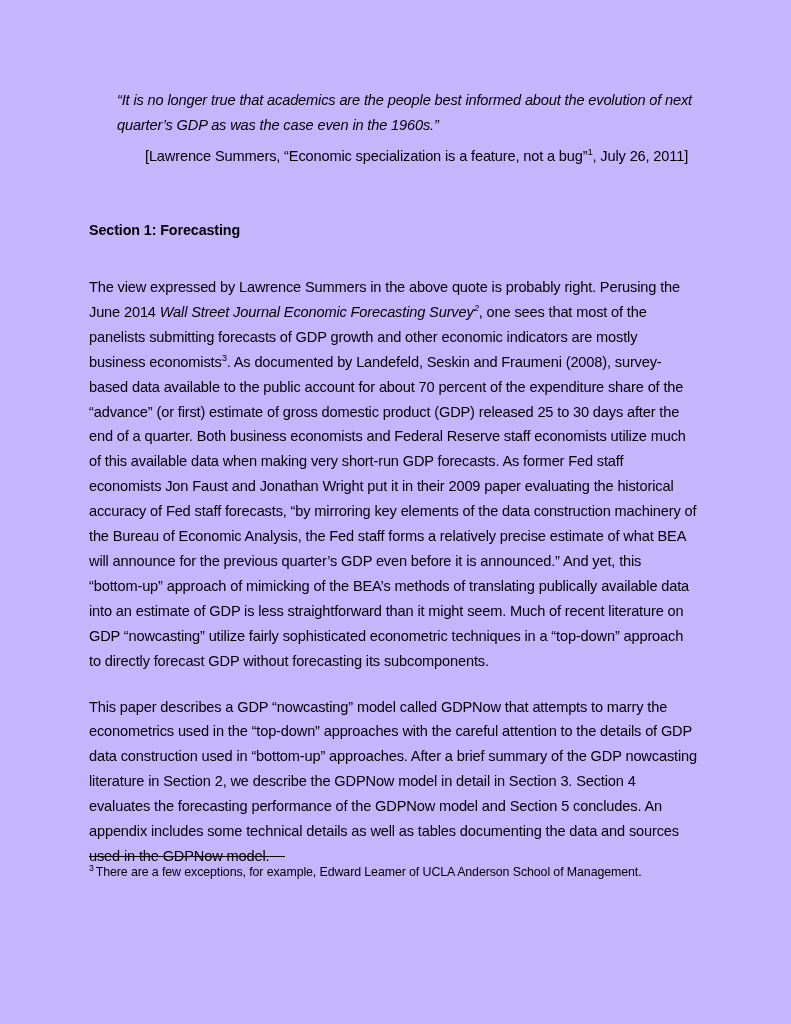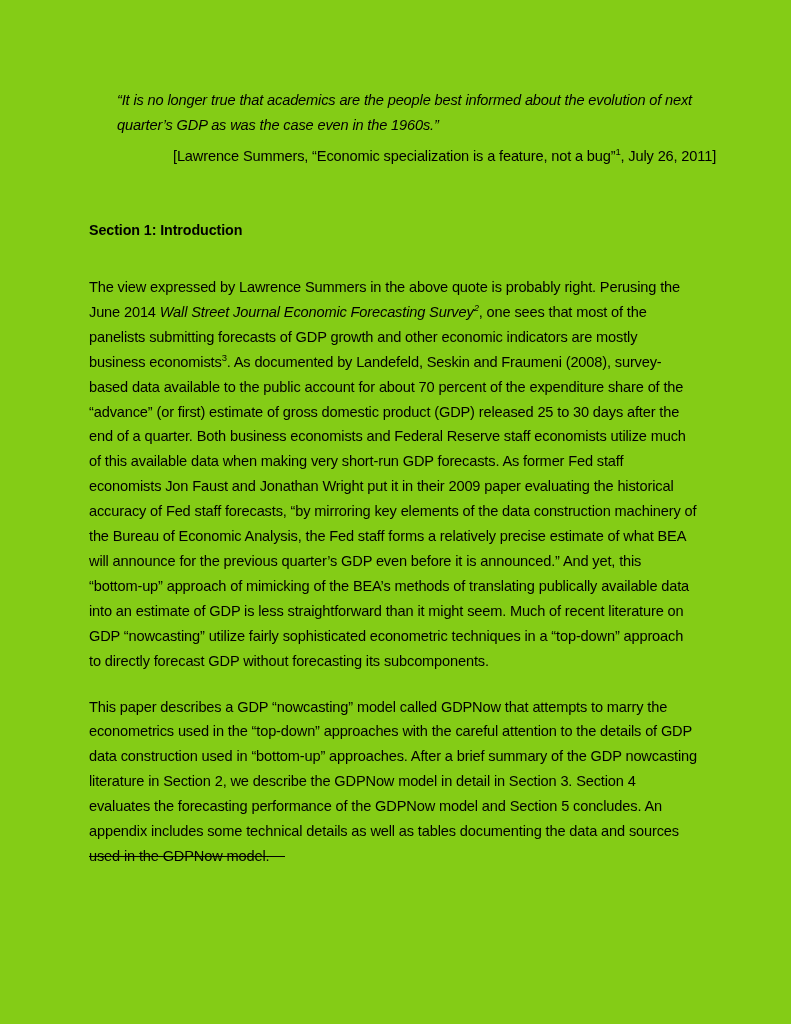--- a/index.html
+++ b/index.html
@@ -11,21 +11,21 @@
     width: 791px;
     height: 1024px;
     font-family: "Liberation Sans", sans-serif;
     color: #000000;
     -webkit-font-smoothing: antialiased;
   }
   .page {
     position: relative;
     width: 791px;
     height: 1024px;
-    background: #84cc16;
+    background: #c4b5fd;
     box-sizing: border-box;
     padding: 0;
     overflow: hidden;
   }
   .content {
     position: absolute;
     left: 89px;
     top: 0;
     width: 608px;
   }
@@ -42,21 +42,21 @@
   .epigraph p {
     margin: 0;
     font-style: italic;
     font-size: 14.6px;
     line-height: 25px;
     letter-spacing: -0.15px;
   }
   .attribution {
     position: absolute;
     top: 144px;
-    left: 84px;
+    left: 56px;
     width: 560px;
     font-size: 14.6px;
     line-height: 25px;
     letter-spacing: -0.15px;
   }
   .attribution sup,
   .epigraph sup {
     font-size: 9.5px;
     vertical-align: super;
     line-height: 0;
@@ -139,29 +139,30 @@
 
 <div class="page">
   <div class="content">
 
     <blockquote class="epigraph">
       <p>“It is no longer true that academics are the people best informed about the evolution of next quarter’s GDP as was the case even in the 1960s.”</p>
     </blockquote>
 
     <div class="attribution"><span>[Lawrence Summers, “Economic specialization is a feature, not a bug”</span><sup>1</sup><span>, July 26, 2011]</span></div>
 
-    <h2 class="section-heading">Section 1:  Introduction</h2>
+    <h2 class="section-heading">Section 1:  Forecasting</h2>
 
     <div class="body-block">
       <p><span>The view expressed by Lawrence Summers in the above quote is probably right.  Perusing the June 2014 </span><i>Wall Street Journal Economic Forecasting Survey</i><sup class="ital">2</sup><span>, one sees that most of the panelists submitting forecasts of GDP growth and other economic indicators are mostly business economists</span><sup>3</sup><span>.  As documented by Landefeld, Seskin and Fraumeni (2008), survey-based data available to the public account for about 70 percent of the expenditure share of the “advance” (or first) estimate of gross domestic product (GDP) released 25 to 30 days after the end of a quarter.  Both business economists and Federal Reserve staff economists utilize much of this available data when making very short-run GDP forecasts.  As former Fed staff economists Jon Faust and Jonathan Wright put it in their 2009 paper evaluating the historical accuracy of Fed staff forecasts, “by mirroring key elements of the data construction machinery of the Bureau of Economic Analysis, the Fed staff forms a relatively precise estimate of what BEA will announce for the previous quarter’s GDP even before it is announced.” And yet, this “bottom-up” approach of mimicking of the BEA’s methods of translating publically available data into an estimate of GDP is less straightforward than it might seem.  Much of recent literature on GDP “nowcasting” utilize fairly sophisticated econometric techniques in a “top-down” approach to directly forecast GDP without forecasting its subcomponents.</span></p>
 
       <p>This paper describes a GDP “nowcasting” model called GDPNow that attempts to marry the econometrics used in the “top-down” approaches with the careful attention to the details of GDP data construction used in “bottom-up” approaches.  After a brief summary of the GDP nowcasting literature in Section 2, we describe the GDPNow model in detail in Section 3.  Section 4 evaluates the forecasting performance of the GDPNow model and Section 5 concludes.  An appendix includes some technical details as well as tables documenting the data and sources used in the GDPNow model.</p>
     </div>
 
     <div class="footnotes">
       <hr class="footnote-rule">
 
 
 
+      <p class="footnote"><sup>3</sup><span>There are a few exceptions, for example, Edward Leamer of UCLA Anderson School of Management.</span></p>
     </div>
 
   </div>
 </div>
 
 </body></html>

